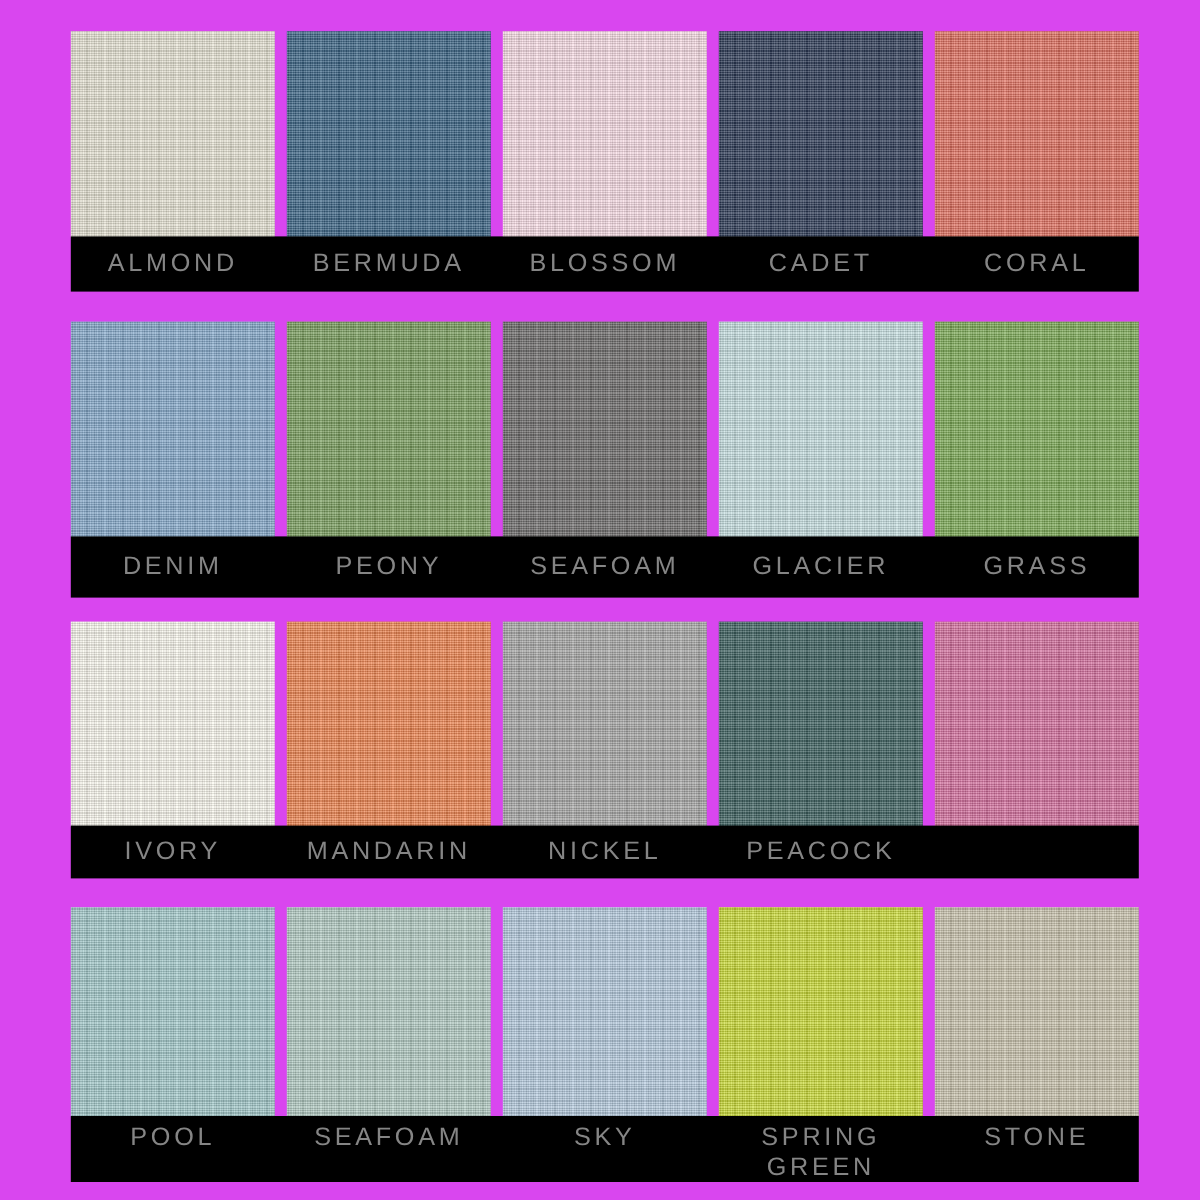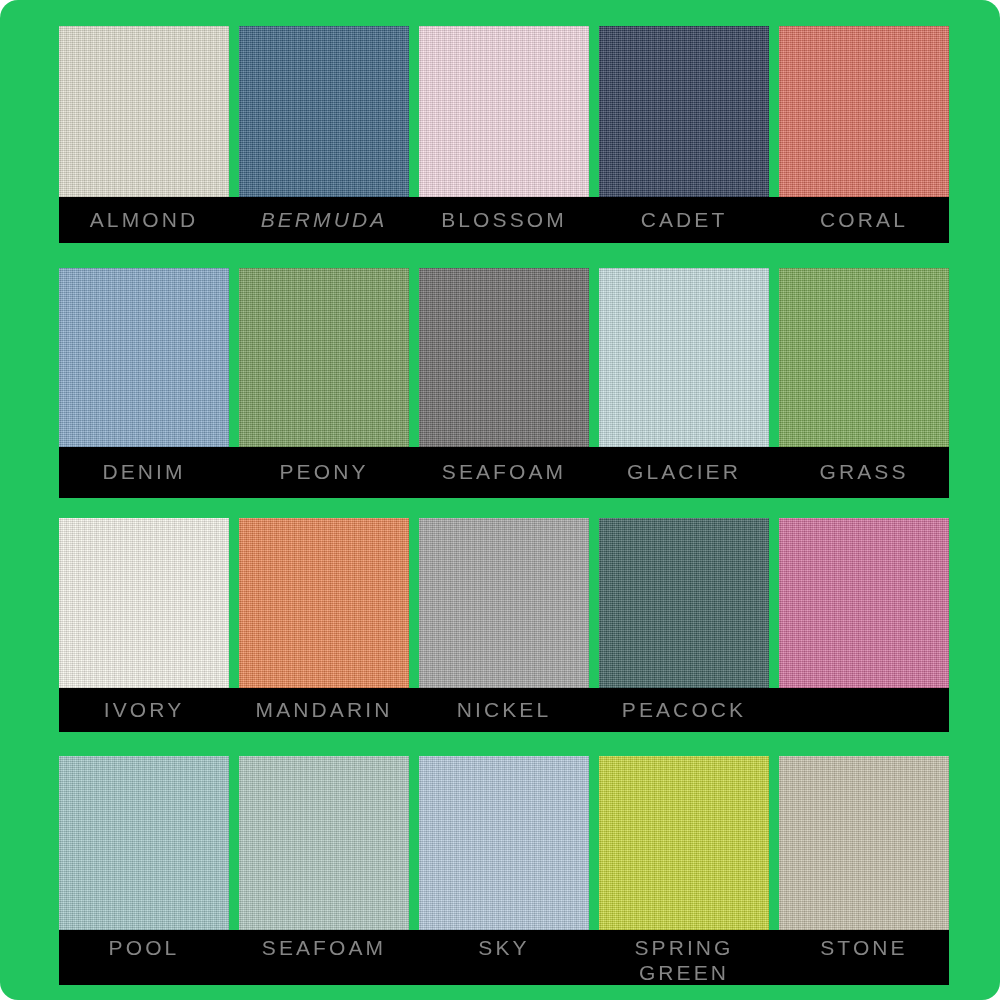--- a/index.html
+++ b/index.html
@@ -114,21 +114,21 @@
     font-weight: 400;
     white-space: pre-line;
     font-family: "Liberation Sans", sans-serif;
   }
   .swatch-row.r3 .caption-cell { align-items: flex-start; padding-top: 5px; }
   .swatch-row.r3 .caption-label { line-height: 1.2; }
 </style>
 </head>
 <body>
 
-<div id="swatch-chart" style="background: #22c55e; border-radius: 18px;">
+<div id="swatch-chart" style="background: #d946ef;">
 
   <div class="swatch-row r0">
     <div class="tiles">
       <div class="swatch-tile" style="background-color: rgb(231, 228, 212);">
         <div class="weave"></div>
       </div>
       <div class="swatch-tile" style="background-color: rgb(58, 100, 133);">
         <div class="weave"></div>
       </div>
       <div class="swatch-tile" style="background-color: rgb(249, 221, 230);">
@@ -139,21 +139,21 @@
       </div>
       <div class="swatch-tile" style="background-color: rgb(225, 112, 95);">
         <div class="weave"></div>
       </div>
     </div>
     <div class="caption-band" style="background: rgb(0, 0, 0);">
       <div class="caption-cell">
         <span class="caption-label" style="color: rgb(133, 133, 133);">ALMOND</span>
       </div>
       <div class="caption-cell">
-        <span class="caption-label" style="color: rgb(133, 133, 133); font-style: italic;">BERMUDA</span>
+        <span class="caption-label" style="color: rgb(133, 133, 133);">BERMUDA</span>
       </div>
       <div class="caption-cell">
         <span class="caption-label" style="color: rgb(133, 133, 133);">BLOSSOM</span>
       </div>
       <div class="caption-cell">
         <span class="caption-label" style="color: rgb(133, 133, 133);">CADET</span>
       </div>
       <div class="caption-cell">
         <span class="caption-label" style="color: rgb(133, 133, 133);">CORAL</span>
       </div>

